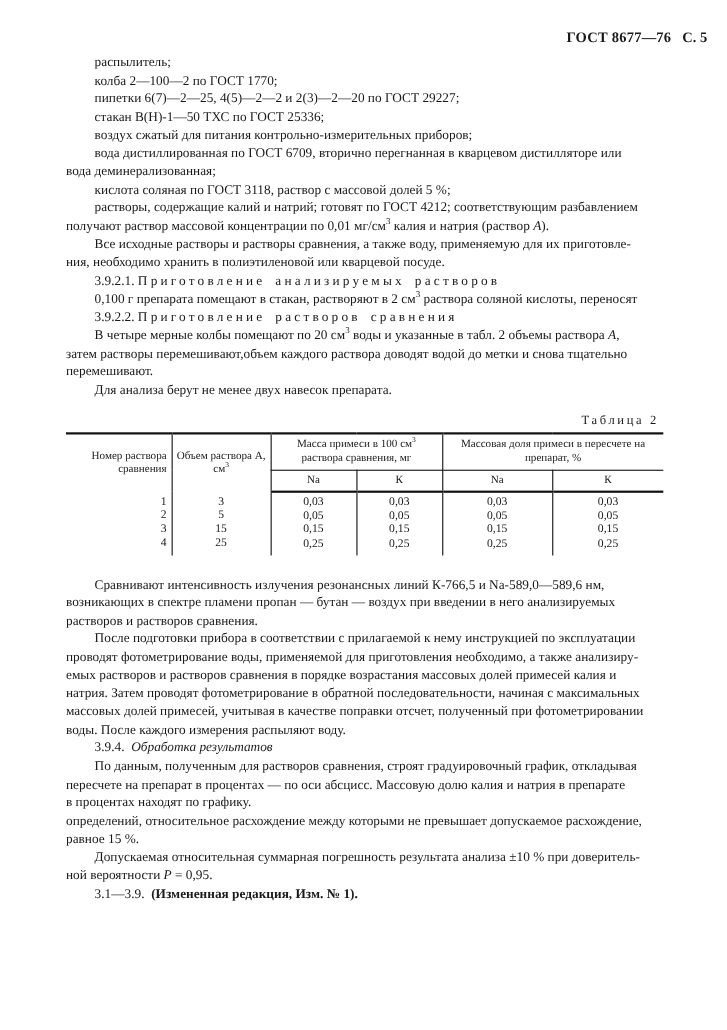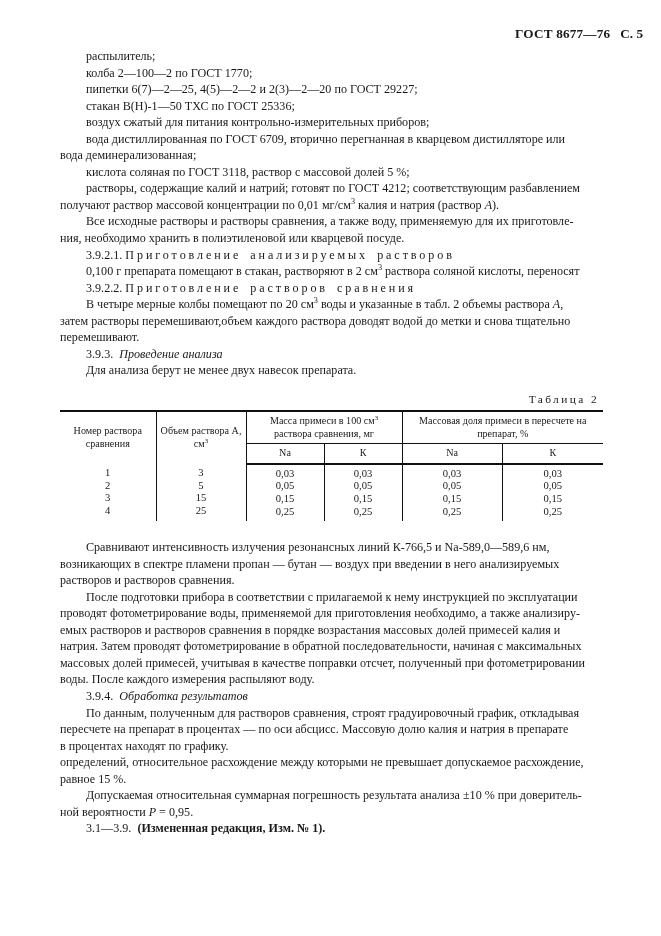--- a/index.html
+++ b/index.html
@@ -128,21 +128,21 @@
     text-align: center;
     vertical-align: middle;
     line-height: 12.6px;
   }
   table.gost tr.hdr-top td {
     border-top: 2.2px solid #111;
   }
   table.gost tr.hdr-sub td {
     border-bottom: 2.2px solid #111;
   }
-  table.gost td.edge-l { border-left: none; }
+  table.gost td.edge-l { border-left: none; text-align: right; }
   table.gost td.edge-r { border-right: none; }
 
   .grp-line { border-bottom: 1px solid #111; }
 
   td.body-cell {
     padding-top: 6px;
     padding-bottom: 7px;
     line-height: 14.3px;
     font-size: 10.6px;
   }
@@ -178,21 +178,20 @@
 
 
     <p class="listline"><span>3.9.2.1.</span>&nbsp;<span class="spaced spaced-word">Приготовление</span>&nbsp;&nbsp;&nbsp;<span class="spaced spaced-word">анализируемых</span>&nbsp;&nbsp;&nbsp;<span class="spaced spaced-word">растворов</span></p>
     <p class="ind"><span>0,100 г препарата помещают в стакан, растворяют в 2 см</span><sup>3</sup><span> раствора соляной кислоты, переносят</span></p>
 
     <p class="listline"><span>3.9.2.2.</span>&nbsp;<span class="spaced spaced-word">Приготовление</span>&nbsp;&nbsp;&nbsp;<span class="spaced spaced-word">растворов</span>&nbsp;&nbsp;&nbsp;<span class="spaced spaced-word">сравнения</span></p>
     <p class="ind"><span>В четыре мерные колбы помещают по 20 см</span><sup>3</sup><span> воды и указанные в табл. 2 объемы раствора </span><span class="it">А</span><span>,</span></p>
     <p class="noind">затем растворы перемешивают,объем каждого раствора доводят водой до метки и снова тщательно</p>
     <p class="noind">перемешивают.</p>
 
-    <p class="listline"><span>3.9.3.</span>&nbsp;&nbsp;<span class="it">Проведение анализа</span></p>
     <p class="listline">Для анализа берут не менее двух навесок препарата.</p>
 
     <div class="table-wrap">
       <div class="table-caption">Таблица 2</div>
 
       <table class="gost">
         <colgroup>
           <col style="width:96px">
           <col style="width:90px">
           <col style="width:78px">

